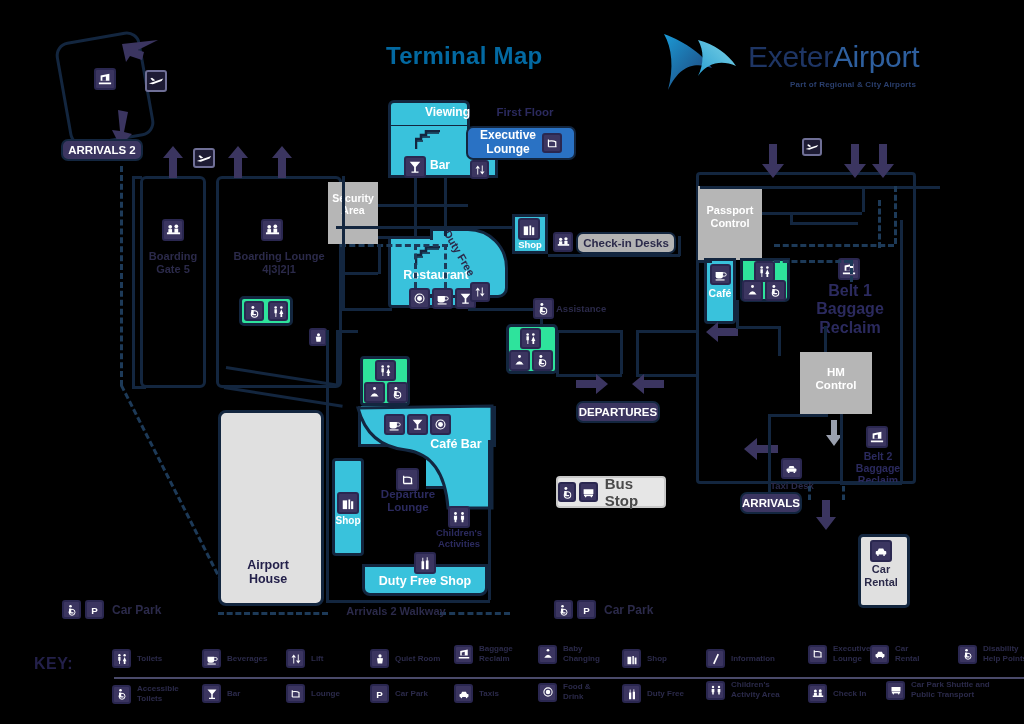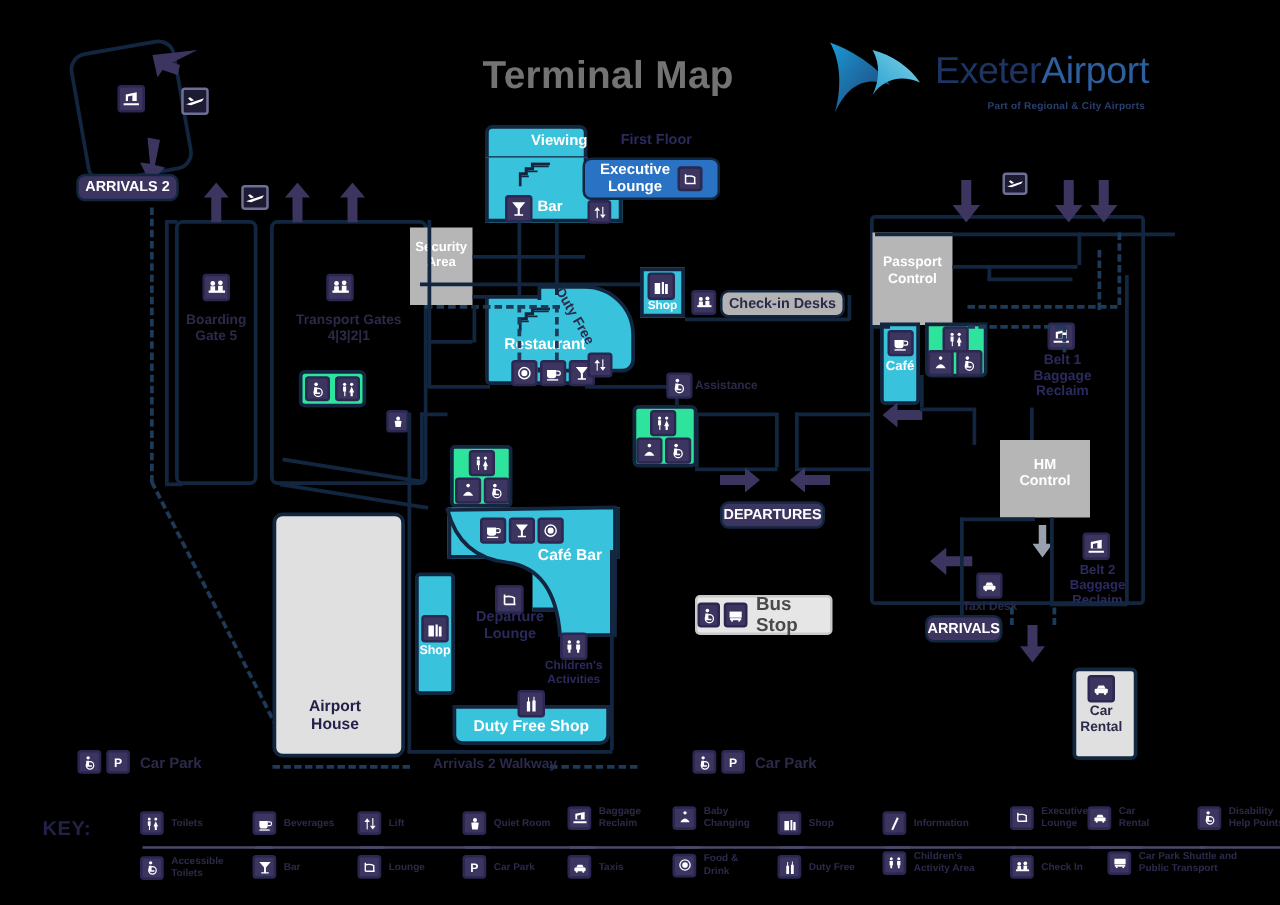--- a/index.html
+++ b/index.html
@@ -36,21 +36,21 @@
   .arrow{position:absolute;}
 
   
   .wall{position:absolute;background:transparent;border:3px solid #13263f;box-sizing:border-box;}
   .hline{position:absolute;background:#13263f;height:3px;}
   .vline{position:absolute;background:#13263f;width:3px;}
   .dash-h{position:absolute;height:0;border-top:3px dashed #1d3a58;}
   .dash-v{position:absolute;width:0;border-left:3px dashed #1d3a58;}
 
   
-  #title{position:absolute;left:386px;top:42px;font-size:31px;font-weight:bold;color:#737373;letter-spacing:.3px;}
+  #title{position:absolute;left:386px;top:42px;font-size:24px;font-weight:bold;color:#0369a1;letter-spacing:.3px;}
 
   
   #logo{position:absolute;left:652px;top:28px;width:270px;height:72px;}
   #logo-text{position:absolute;left:96px;top:12px;font-size:30px;color:#1e3564;letter-spacing:-.3px;}
   #logo-text .light{color:#2e5f9e;font-weight:300;}
   #logo-sub{position:absolute;left:98px;top:52px;font-size:8px;color:#2a3f6e;font-weight:bold;letter-spacing:.2px;padding-left:40px;}
 
   
   #key{position:absolute;left:30px;top:644px;width:975px;height:70px;}
   #key-title{position:absolute;left:4px;top:11px;font-size:16px;font-weight:bold;color:#23204a;letter-spacing:.5px;}
@@ -154,21 +154,21 @@
   <div class="ico" style="left:261px;top:219px;width:22px;height:22px;">
     <svg width="15" height="15" viewBox="0 0 16 16">
         <rect x="1" y="10" width="14" height="2" fill="#fff"></rect>
         <circle cx="4.5" cy="4" r="2" fill="#fff"></circle>
         <path d="M2.5 6.5h4v4h-4z" fill="#fff"></path>
         <circle cx="11" cy="3.5" r="2" fill="#fff"></circle>
         <path d="M9 6h4v4.5H9z" fill="#fff"></path>
       </svg>
   </div>
   <div class="lbl" style="left:216px;top:250px;width:126px;font-size:11px;">
-    <span>Transport Gates</span><br>
+    <span>Boarding Lounge</span><br>
     <span>4|3|2|1</span>
   </div>
 
   <div class="zone green" style="left:239px;top:296px;width:54px;height:30px;border-radius:5px;"></div>
   <div class="ico" style="left:244px;top:301px;width:20px;height:20px;">
     <svg width="13" height="13" viewBox="0 0 16 16">
         <circle cx="6" cy="3" r="1.8" fill="#fff"></circle>
         <path d="M4 6h3v5h3v1.5H4z" fill="#fff"></path>
         <circle cx="8" cy="11" r="4" fill="none" stroke="#fff" stroke-width="1.3"></circle>
       </svg>
@@ -573,21 +573,21 @@
       <path d="M32 6 h-20 V0 L0 10 l12 10 v-6 h20 Z" fill="#3b3560"></path>
     </svg>
 
   <div class="ico" style="left:838px;top:258px;width:22px;height:22px;">
     <svg width="14" height="14" viewBox="0 0 16 16">
         <path d="M1 12h14v2H1z" fill="#fff"></path>
         <path d="M3 10 L3 4 L13 2 L13 10 Z" fill="#fff"></path>
         <path d="M5 10 L5 6 L9 5 L9 10 Z" fill="#3b3560"></path>
       </svg>
   </div>
-  <div class="lbl" style="left:812px;top:282px;width:76px;font-size:11px;color:#2b2a5e;">
+  <div class="lbl" style="left:812px;top:282px;width:76px;font-size:16px;color:#2b2a5e;">
     <span>Belt 1</span><br>
     <span>Baggage</span><br>
     <span>Reclaim</span>
   </div>
 
   <div class="hline" style="left:700px;top:186px;width:240px;"></div>
   <div class="hline" style="left:762px;top:212px;width:100px;"></div>
   <div class="vline" style="left:862px;top:186px;height:26px;"></div>
   <div class="hline" style="left:790px;top:222px;width:68px;"></div>
   <div class="vline" style="left:790px;top:212px;height:12px;"></div>

